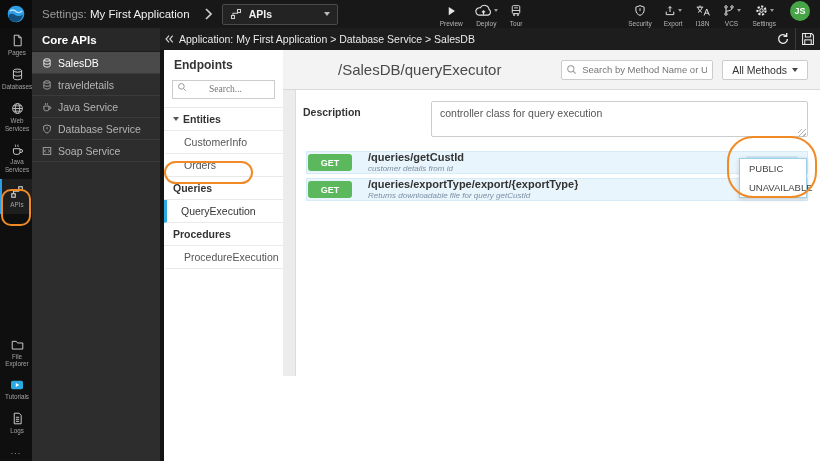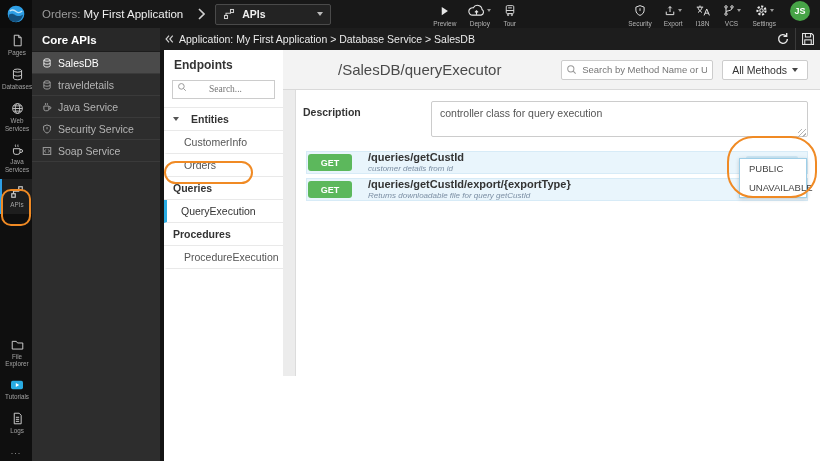--- a/index.html
+++ b/index.html
@@ -51,21 +51,21 @@
   .bread-actions { margin-left:auto; display:flex; align-items:center; height:100%; }
   .bread-ic { height:100%; display:flex; align-items:center; padding:0 5px; color:#e8e8e8; cursor:pointer; }
   .bread-ic + .bread-ic { border-left:1px solid #3a3a3a; }
 
   
   .endpoints { position:absolute; left:160px; top:50px; width:123px; height:411px; background:#fff; border-left:4px solid #141414; z-index:7; }
   .ep-title { font-size:12px; font-weight:bold; color:#333; padding:8px 10px 6px; }
   .ep-search { padding:0 8px 8px; border-bottom:1px solid #e9e9e9; position:relative; }
   .ep-search input { width:100%; height:19px; border:1px solid #ccc; border-radius:0; font-size:9.5px; padding:0 4px 0 36px; color:#555; outline:none; font-family:Liberation Serif, serif; }
   .ep-search .search-ic { position:absolute; left:13px; top:4px; color:#999; }
-  .ep-section { display:flex; align-items:center; gap:12px; padding:5px 9px; font-size:10.5px; font-weight:bold; color:#333; border-bottom:1px solid #e9e9e9; cursor:pointer; }
+  .ep-section { display:flex; align-items:center; gap:4px; padding:5px 9px; font-size:10.5px; font-weight:bold; color:#333; border-bottom:1px solid #e9e9e9; cursor:pointer; }
   .ep-section .tri { width:0; height:0; border-left:3.5px solid transparent; border-right:3.5px solid transparent; border-top:4.5px solid #555; }
   .ep-item { padding:5px 6px 5px 17px; font-size:10.5px; color:#555; border-bottom:1px solid #e9e9e9; cursor:pointer; border-left:3px solid transparent; }
   .ep-item.selected { border-left-color:#29ABE2; padding-left:14px; color:#333; }
 
   
   .main { position:absolute; left:283px; top:50px; width:537px; height:326px; background:#ececec; z-index:6; }
   .main-header { height:40px; background:#f3f3f3; border-bottom:1px solid #d9d9d9; display:flex; align-items:center; padding:0 12px 0 55px; }
   .main-title { font-size:15px; color:#4a4a4a; }
   .method-search { position:relative; margin-left:auto; }
   .method-search input { width:152px; height:20px; border:1px solid #ccc; border-radius:2px; font-size:9.5px; padding:0 5px 0 20px; color:#666; outline:none; background:#fff; font-family:"Liberation Sans",sans-serif; }
@@ -105,21 +105,21 @@
     <div class="logo-cell">
       <span>
         <svg width="20" height="20" viewBox="0 0 24 24">
           <circle cx="12" cy="12" r="10" fill="#2E9FE6"></circle>
           <path d="M3.5 13c3-2.5 5.5-1.2 7.5.2s5.5 2.3 9.5-.7c-.8 5.4-5 9-9.5 9-3.5 0-6.3-1.6-7.5-4z" fill="#14517E"></path>
           <path d="M4.5 8.5c3-2.2 6-1 8 .8s4.5 1.2 7-.8" stroke="#BEE3F8" stroke-width="1.6" fill="none"></path>
         </svg>
       </span>
     </div>
     <div class="project">
-      <span class="plabel">Orders:</span>
+      <span class="plabel">Settings:</span>
       <span class="pname">My First Application</span>
     </div>
     <span class="nav-chev">
       <svg width="8" height="12" viewBox="0 0 8 12" fill="none" stroke="currentColor" stroke-width="1.6">
           <path d="M2 1l5 5-5 5"></path>
         </svg>
     </span>
     <div class="app-selector">
       <span>
         <svg width="12" height="12" viewBox="0 0 16 16" fill="none" stroke="#cfcfcf" stroke-width="1.4">
@@ -347,21 +347,21 @@
         </span>
       <span>Java Service</span>
     </div>
     <div class="svc-item">
       <span class="svc-ic">
           <svg width="10" height="10" viewBox="0 0 16 16" fill="none" stroke="currentColor" stroke-width="1.6">
             <path d="M8 1.5l5.5 2v4c0 3.5-2.5 6-5.5 7-3-1-5.5-3.5-5.5-7v-4z"></path>
             <path d="M8 5v3.5"></path>
           </svg>
         </span>
-      <span>Security Service</span>
+      <span>Database Service</span>
     </div>
     <div class="svc-item">
       <span class="svc-ic">
           <svg width="10" height="10" viewBox="0 0 16 16" fill="none" stroke="currentColor" stroke-width="1.6">
             <rect x="2" y="2.5" width="12" height="11"></rect>
             <path d="M6 5.5L4 8l2 2.5M10 5.5L12 8l-2 2.5"></path>
           </svg>
         </span>
       <span>Soap Service</span>
     </div>
@@ -453,21 +453,21 @@
         </div>
         <div class="access-badge">
           <span>PUBLIC</span>
           <span class="caret"></span>
         </div>
       </div>
 
       <div class="api-row">
         <span class="get-btn">GET</span>
         <div class="path-block">
-          <div class="path">/queries/getCustId/export/{exportType}</div>
+          <div class="path">/queries/exportType/export/{exportType}</div>
           <div class="summary">Returns downloadable file for query getCustId</div>
         </div>
       </div>
     </div>
 
     <div class="access-menu">
       <div class="menu-item">PUBLIC</div>
       <div class="menu-item">UNAVAILABLE</div>
     </div>
   </div>

